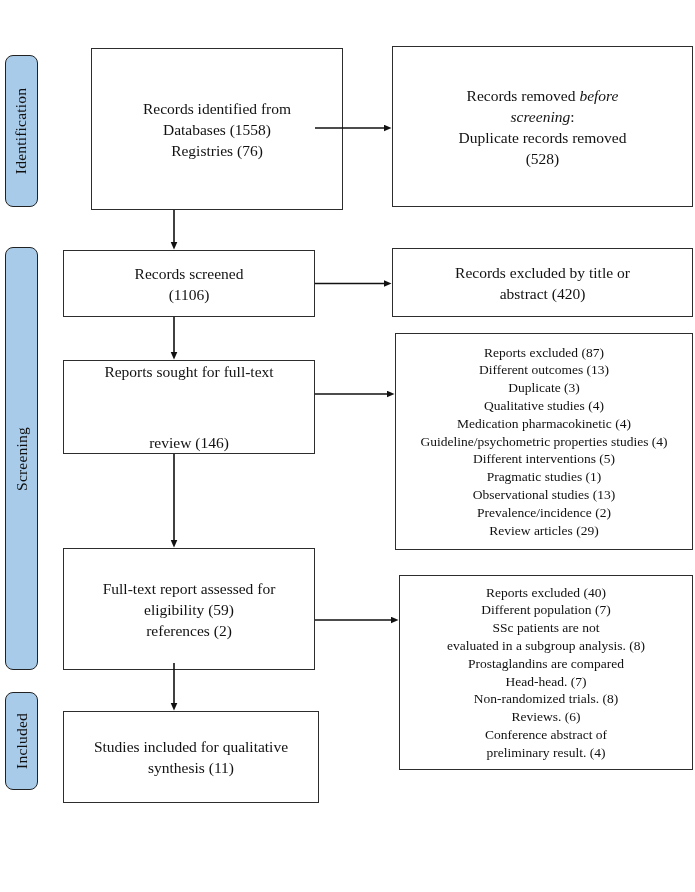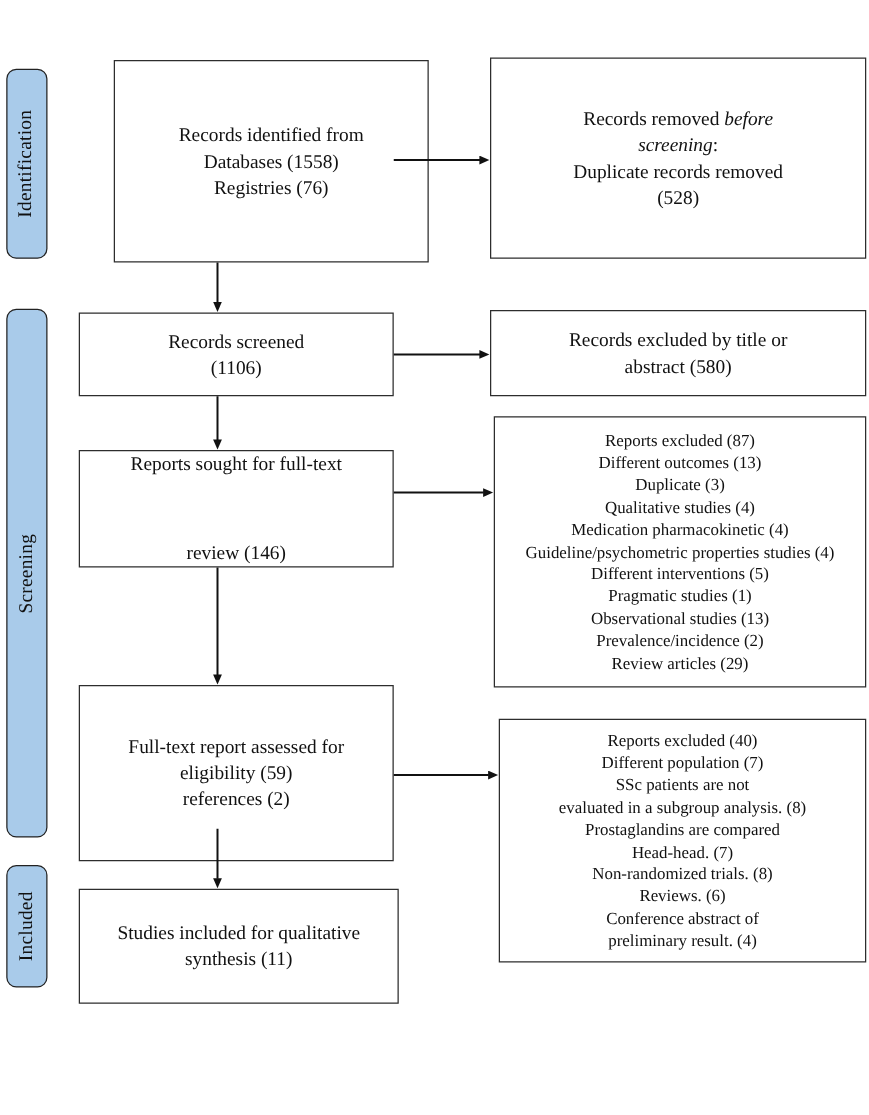--- a/index.html
+++ b/index.html
@@ -65,21 +65,21 @@
     <div class="line">(528)</div>
   </div>
 
   <div class="box" style="left:63px; top:250px; width:252px; height:67px;justify-content:center;">
       <div class="line">Records screened</div>
       <div class="line">(1106)</div>
     </div>
 
   <div class="box" style="left:392px; top:248px; width:301px; height:69px;">
       <div class="line">Records excluded by title or</div>
-      <div class="line">abstract (580)</div>
+      <div class="line">abstract (420)</div>
     </div>
 
   <div class="box" style="left:63px; top:360px; width:252px; height:94px;justify-content:space-between;">
       <div class="line">Reports sought for full-text</div>
       <div class="line">review (146)</div>
     </div>
 
   <div class="box" style="left:395px; top:333px; width:298px; height:217px;">
       <div class="sline">Reports excluded (87)</div>
       <div class="sline">Different outcomes (13)</div>
@@ -87,21 +87,21 @@
       <div class="sline">Qualitative studies (4)</div>
       <div class="sline">Medication pharmacokinetic (4)</div>
       <div class="sline">Guideline/psychometric properties studies (4)</div>
       <div class="sline">Different interventions (5)</div>
       <div class="sline">Pragmatic studies (1)</div>
       <div class="sline">Observational studies (13)</div>
       <div class="sline">Prevalence/incidence (2)</div>
       <div class="sline">Review articles (29)</div>
     </div>
 
-  <div class="box" style="left:63px; top:548px; width:252px; height:141px;">
+  <div class="box" style="left:63px; top:548px; width:252px; height:122px;">
       <div class="line">Full-text report assessed for</div>
       <div class="line">eligibility (59)</div>
       <div class="line">references (2)</div>
     </div>
 
   <div class="box" style="left:399px; top:575px; width:294px; height:195px;">
       <div class="sline">Reports excluded (40)</div>
       <div class="sline">Different population (7)</div>
       <div class="sline">SSc patients are not</div>
       <div class="sline">evaluated in a subgroup analysis. (8)</div>

